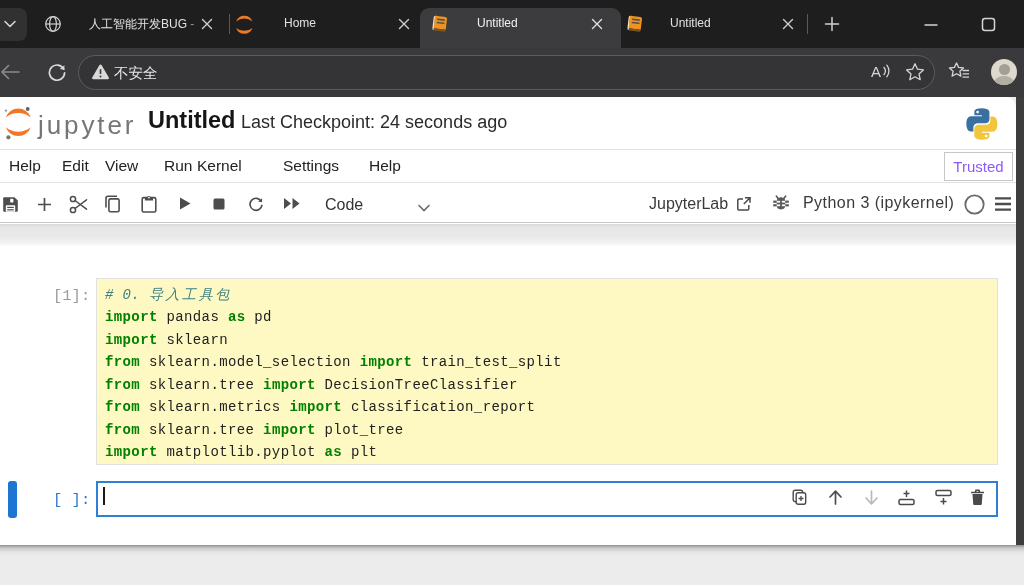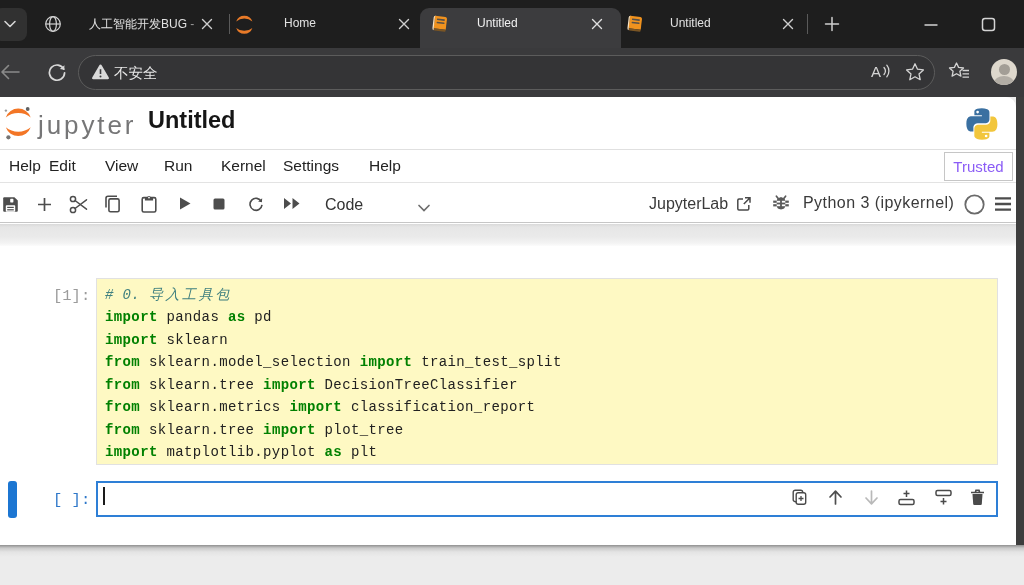--- a/index.html
+++ b/index.html
@@ -154,32 +154,33 @@
     <div id="jheader" class="abs"></div>
     <svg class="abs" style="left:4px;top:9px;" width="33" height="36" viewBox="0 0 33 36">
       <path d="M1.8 11.4 A 13.2 13.2 0 0 1 26.7 11.4 A 19.6 19.6 0 0 0 1.8 11.4 Z" fill="#f37626"></path>
       <path d="M1.8 21.3 A 13.2 13.2 0 0 0 26.7 21.3 A 19.6 19.6 0 0 1 1.8 21.3 Z" fill="#f37626"></path>
       <circle cx="1.9" cy="4.6" r="1.2" fill="#9a9a9a"></circle>
       <circle cx="23.7" cy="3.0" r="1.9" fill="#616161"></circle>
       <circle cx="4.4" cy="31.3" r="2.1" fill="#757575"></circle>
     </svg>
     <div class="abs" style="left:38px;top:13px;font-size:26px;color:#767677;letter-spacing:2.9px;">jupyter</div>
     <div class="abs" style="left:148px;top:10px;font-size:23.5px;font-weight:bold;color:#161616;">Untitled</div>
+    <div class="abs" style="left:241px;top:15px;font-size:18px;color:#2b2b2b;">Last Checkpoint: 24 seconds ago</div>
 
     <svg class="abs" style="left:963px;top:8px;" width="38" height="38" viewBox="0 0 110 110">
       <path fill="#3a70a1" d="M54.3 9.6 c-22.8 0 -21.4 9.9 -21.4 9.9 l0 10.3 21.8 0 0 3.1 -30.4 0 s-14.6 -1.7 -14.6 21.4 c0 23.1 12.8 22.3 12.8 22.3 l7.6 0 0 -10.7 s-0.4 -12.8 12.6 -12.8 l21.6 0 s12.2 0.2 12.2 -11.8 l0 -19.8 s1.9 -11.9 -22.2 -11.9 z m-12 6.9 a3.9 3.9 0 1 1 0 7.8 3.9 3.9 0 0 1 0 -7.8 z"></path>
       <path fill="#f2c63c" d="M55 100.5 c22.8 0 21.4 -9.9 21.4 -9.9 l0 -10.3 -21.8 0 0 -3.1 30.4 0 s14.6 1.7 14.6 -21.4 c0 -23.1 -12.8 -22.3 -12.8 -22.3 l-7.6 0 0 10.7 s0.4 12.8 -12.6 12.8 l-21.6 0 s-12.2 -0.2 -12.2 11.8 l0 19.8 s-1.9 11.9 22.2 11.9 z m12 -6.9 a3.9 3.9 0 1 1 0 -7.8 3.9 3.9 0 0 1 0 7.8 z"></path>
     </svg>
 
     <div id="menurow" class="abs"></div>
     <div class="abs menuitem" style="left:9px;">Help</div>
-    <div class="abs menuitem" style="left:49px;">Edit</div>
+    <div class="abs menuitem" style="left:62px;">Edit</div>
     <div class="abs menuitem" style="left:105px;">View</div>
     <div class="abs menuitem" style="left:164px;">Run</div>
-    <div class="abs menuitem" style="left:221px;">Kernel</div>
+    <div class="abs menuitem" style="left:197px;">Kernel</div>
     <div class="abs menuitem" style="left:283px;">Settings</div>
     <div class="abs menuitem" style="left:369px;">Help</div>
     <div id="trusted" class="abs" style="top:55px;">Trusted</div>
 
     <div id="toolbar" class="abs"></div>
 
     <svg class="abs" style="left:2px;top:99px;" width="17" height="17" viewBox="0 0 17 17">
         <path d="M2.2 1.2 L12.4 1.2 L15.8 4.6 L15.8 14.8 Q15.8 15.8 14.8 15.8 L2.2 15.8 Q1.2 15.8 1.2 14.8 L1.2 2.2 Q1.2 1.2 2.2 1.2 Z" fill="#4d4d4d"></path>
         <rect x="8.2" y="2.8" width="3.2" height="3.6" rx="0.6" fill="#ffffff"></rect>
         <rect x="3.8" y="9.2" width="9.4" height="6.6" rx="0.8" fill="#ffffff"></rect>

